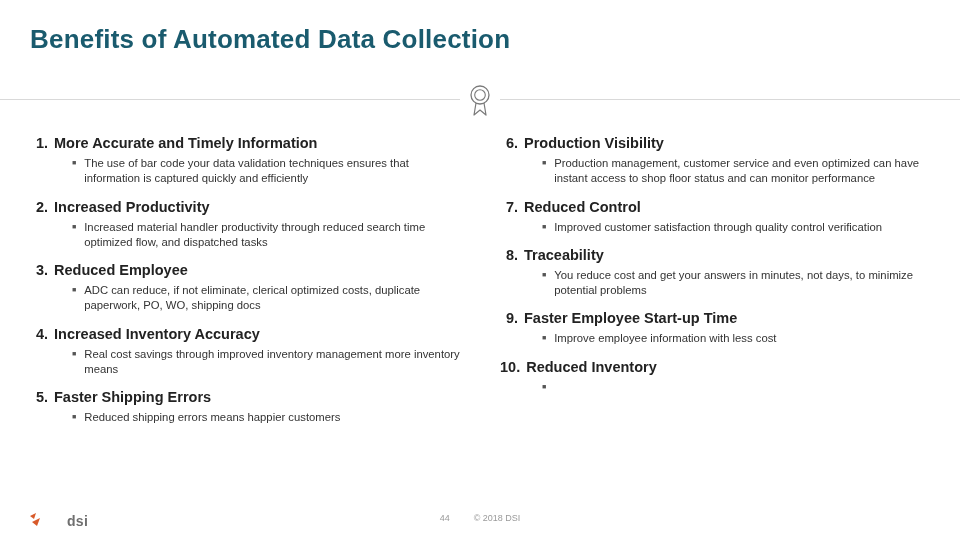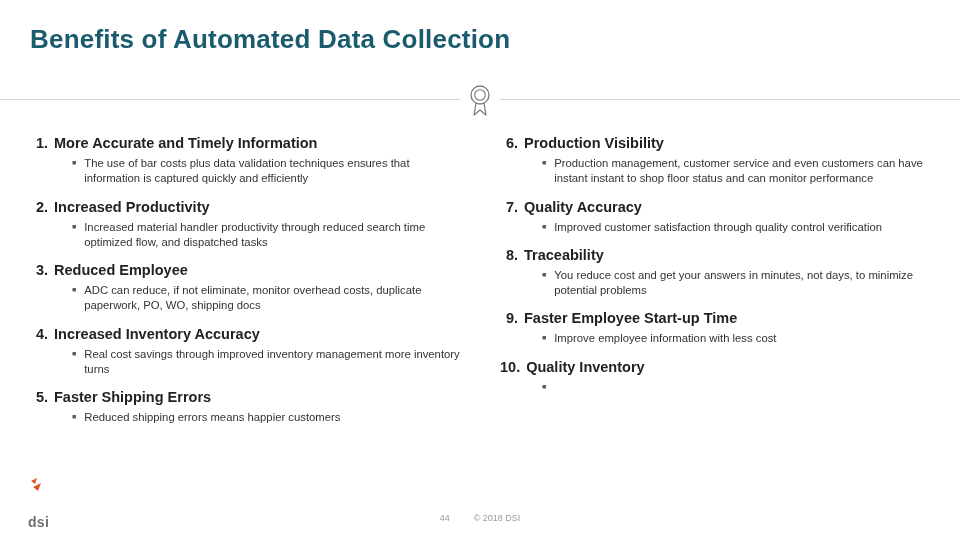--- a/index.html
+++ b/index.html
@@ -10,21 +10,21 @@
   .hline { position: absolute; top: 18px; left: -30px; right: -30px; height: 1px; background: #d9d9d9; }
   .ribbon-icon { position: absolute; left: 50%; top: 0; transform: translateX(-50%); width: 40px; height: 40px; background: #fff; display: flex; align-items: center; justify-content: center; }
   .columns { display: flex; gap: 40px; margin-top: 14px; }
   .col { flex: 1; }
   .item { margin-bottom: 12px; }
   .item-head { display: flex; align-items: baseline; gap: 6px; font-weight: bold; color: #222; font-size: 14.5px; margin-bottom: 5px; }
   .num { min-width: 18px; text-align: right; }
   .sub { display: flex; gap: 8px; padding-left: 42px; font-size: 11.3px; line-height: 1.35; color: #333; }
   .bullet { font-size: 7px; line-height: 1.9; color: #555; }
   .footer { position: absolute; left: 0; right: 0; bottom: 10px; height: 24px; display: flex; align-items: center; }
-  .logo { position: absolute; left: 28px; bottom: 0; display: flex; align-items: center; gap: 19px; flex-direction: column; }
+  .logo { position: absolute; left: 28px; bottom: 0; display: flex; align-items: center; gap: 19px; }
   .logo-text { font-size: 14px; color: #6f6f6f; font-weight: 600; letter-spacing: 0.3px; }
   .page-info { position: absolute; left: 50%; transform: translateX(-50%); font-size: 9px; color: #9a9a9a; display: flex; gap: 24px; }
 </style>
 </head>
 <body>
 
 <div class="slide">
 
   <h1 class="title">Benefits of Automated Data Collection</h1>
 
@@ -41,51 +41,51 @@
 
   <div class="columns">
     <div class="col">
       <div class="item">
         <div class="item-head">
             <span class="num">1.</span>
             <span>More Accurate and Timely Information</span>
           </div>
         <div class="sub">
             <span class="bullet">■</span>
-            <span>The use of bar costs plus data validation techniques ensures that information is captured quickly and efficiently</span>
+            <span>The use of bar code your data validation techniques ensures that information is captured quickly and efficiently</span>
           </div>
       </div>
       <div class="item">
         <div class="item-head">
             <span class="num">2.</span>
             <span>Increased Productivity</span>
           </div>
         <div class="sub">
             <span class="bullet">■</span>
             <span>Increased material handler productivity through reduced search time optimized flow, and dispatched tasks</span>
           </div>
       </div>
       <div class="item">
         <div class="item-head">
             <span class="num">3.</span>
             <span>Reduced Employee</span>
           </div>
         <div class="sub">
             <span class="bullet">■</span>
-            <span>ADC can reduce, if not eliminate, monitor overhead costs, duplicate paperwork, PO, WO, shipping docs</span>
+            <span>ADC can reduce, if not eliminate, clerical optimized costs, duplicate paperwork, PO, WO, shipping docs</span>
           </div>
       </div>
       <div class="item">
         <div class="item-head">
             <span class="num">4.</span>
             <span>Increased Inventory Accuracy</span>
           </div>
         <div class="sub">
             <span class="bullet">■</span>
-            <span>Real cost savings through improved inventory management more inventory turns</span>
+            <span>Real cost savings through improved inventory management more inventory means</span>
           </div>
       </div>
       <div class="item">
         <div class="item-head">
             <span class="num">5.</span>
             <span>Faster Shipping Errors</span>
           </div>
         <div class="sub">
             <span class="bullet">■</span>
             <span>Reduced shipping errors means happier customers</span>
@@ -94,27 +94,27 @@
     </div>
 
     <div class="col">
       <div class="item">
         <div class="item-head">
             <span class="num">6.</span>
             <span>Production Visibility</span>
           </div>
         <div class="sub">
             <span class="bullet">■</span>
-            <span>Production management, customer service and even customers can have instant instant to shop floor status and can monitor performance</span>
+            <span>Production management, customer service and even optimized can have instant access to shop floor status and can monitor performance</span>
           </div>
       </div>
       <div class="item">
         <div class="item-head">
             <span class="num">7.</span>
-            <span>Quality Accuracy</span>
+            <span>Reduced Control</span>
           </div>
         <div class="sub">
             <span class="bullet">■</span>
             <span>Improved customer satisfaction through quality control verification</span>
           </div>
       </div>
       <div class="item">
         <div class="item-head">
             <span class="num">8.</span>
             <span>Traceability</span>
@@ -130,21 +130,21 @@
             <span>Faster Employee Start-up Time</span>
           </div>
         <div class="sub">
             <span class="bullet">■</span>
             <span>Improve employee information with less cost</span>
           </div>
       </div>
       <div class="item">
         <div class="item-head">
             <span class="num">10.</span>
-            <span>Quality Inventory</span>
+            <span>Reduced Inventory</span>
           </div>
         <div class="sub">
             <span class="bullet">■</span>
           </div>
       </div>
     </div>
   </div>
 
   <div class="footer">
     <div class="logo">

